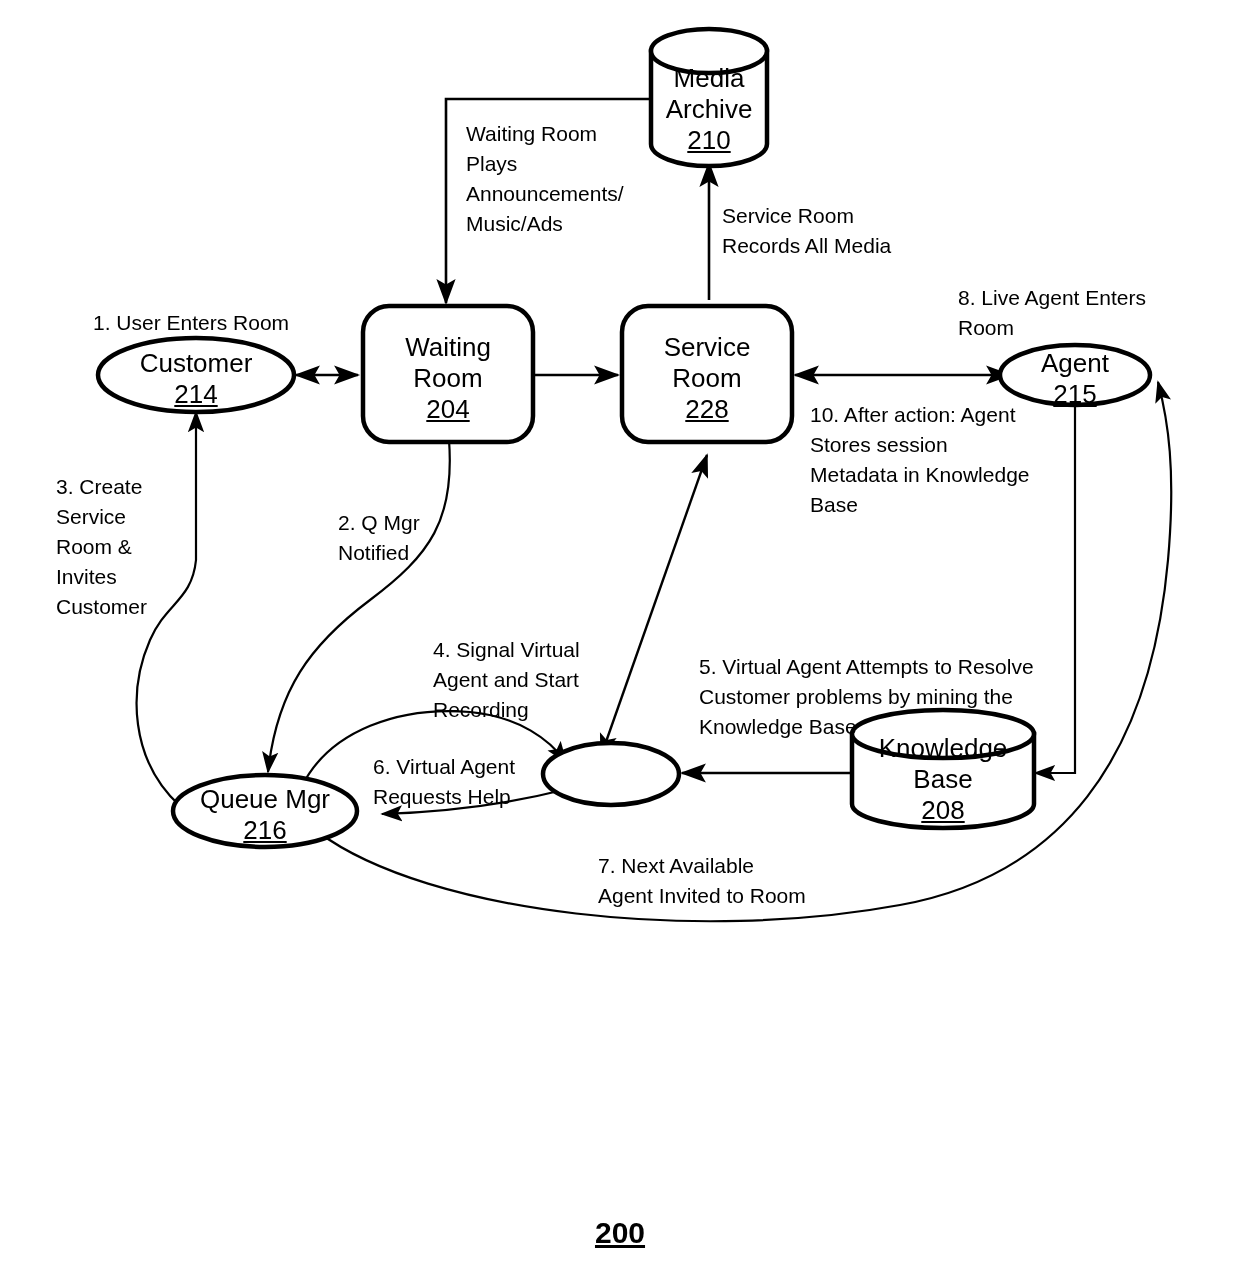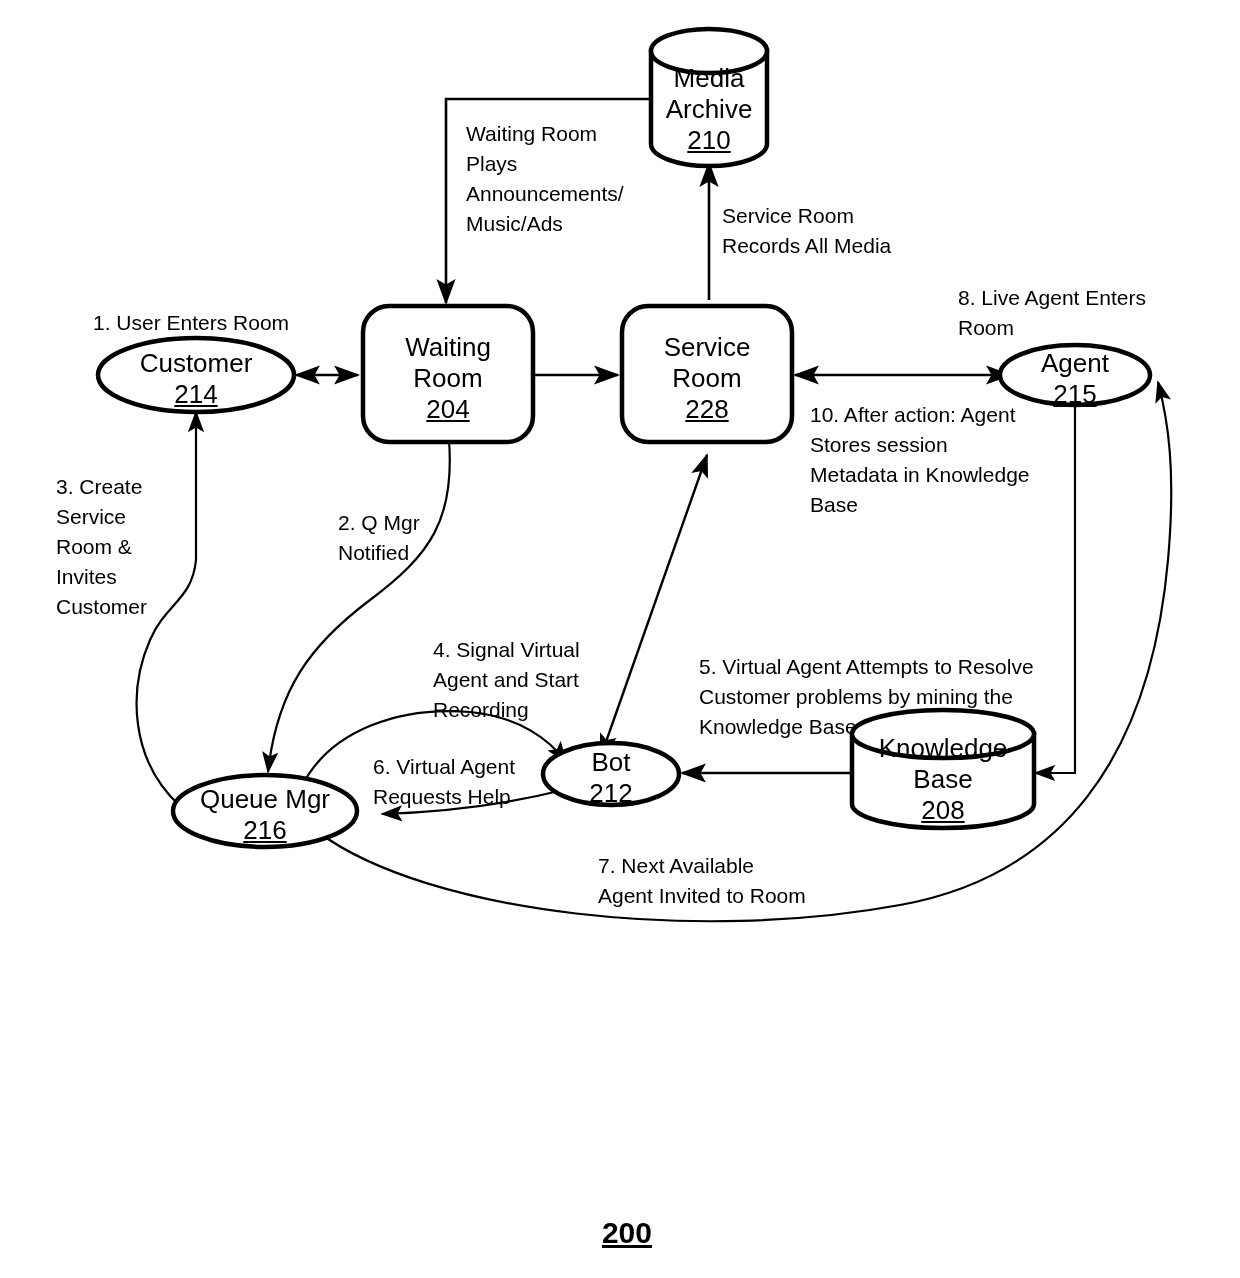--- a/index.html
+++ b/index.html
@@ -152,24 +152,20 @@
   <div class="node-label" style="left:116px; top:348px; width:160px;">
     <div>Customer</div>
     <div class="ref">214</div>
   </div>
 
   <div class="node-label" style="left:995px; top:348px; width:160px;">
     <div>Agent</div>
     <div class="ref">215</div>
   </div>
 
-  <div class="node-label" style="left:531px; top:747px; width:160px;">
-    <div>Bot</div>
-    <div class="ref">212</div>
-  </div>
 
   <div class="node-label" style="left:185px; top:784px; width:160px;">
     <div>Queue Mgr</div>
     <div class="ref">216</div>
   </div>
 
   <div class="node-label" style="left:863px; top:733px; width:160px;">
     <div>Knowledge</div>
     <div>Base</div>
     <div class="ref">208</div>
@@ -210,15 +206,15 @@
 
   <div class="ann" style="left:958px; top:283px; width:230px; white-space:pre-line;">8. Live Agent Enters
 Room</div>
 
 
   <div class="ann" style="left:810px; top:400px; width:250px; white-space:pre-line;">10. After action: Agent
 Stores session
 Metadata in Knowledge
 Base</div>
 
-  <div class="figure-num" style="left:588px; top:1216px; width:64px; text-align:right;">200</div>
+  <div class="figure-num" style="left:588px; top:1216px; width:64px; text-align:center;">200</div>
 
 </div>
 
 </body></html>

